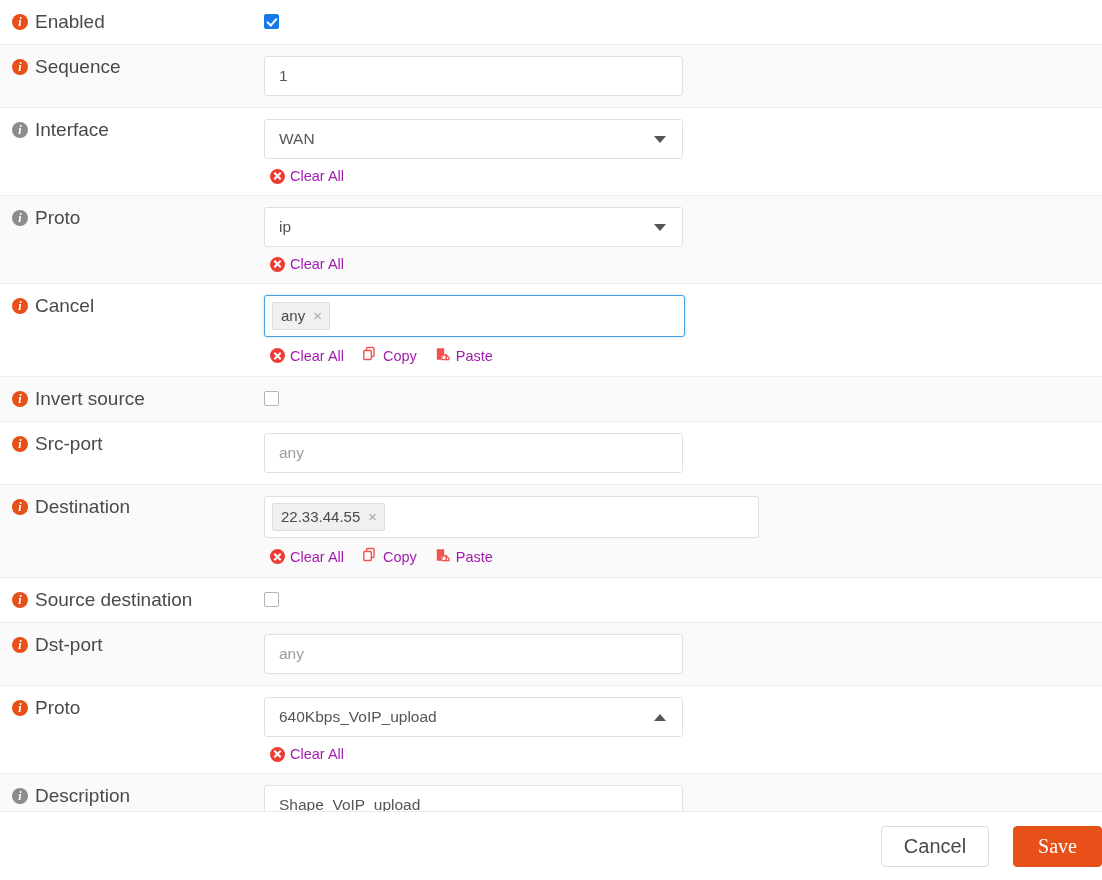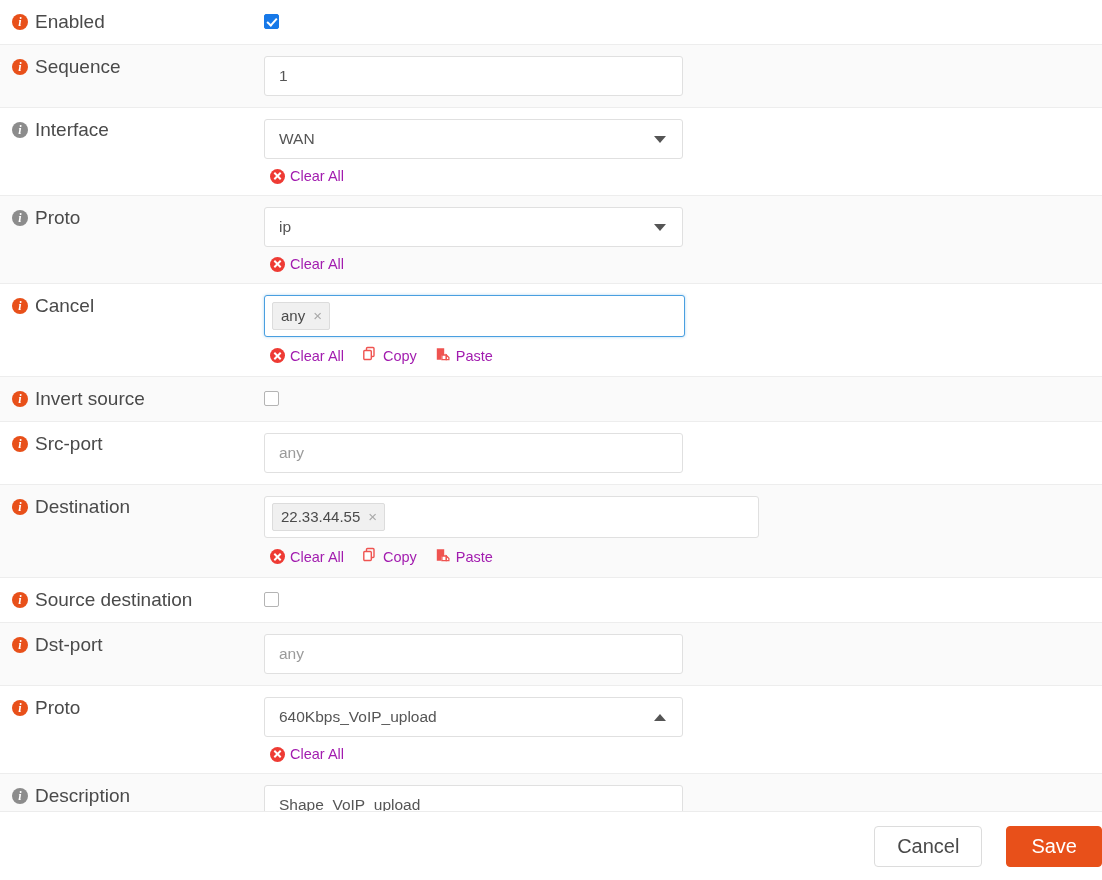--- a/index.html
+++ b/index.html
@@ -263,20 +263,21 @@
     background: #ffffff;
     border: 1px solid #dcdcdc;
     color: #4a4a4a;
   }
   .btn-save {
     background: #e8501a;
     border: 1px solid #e8501a;
     color: #ffffff;
     margin-right: 0;
     padding: 10px 24px;
+    font-family: Liberation Serif, serif;
   }
 </style>
 </head>
 <body>
 
 <div class="page">
 
 
   <div class="form">
 

